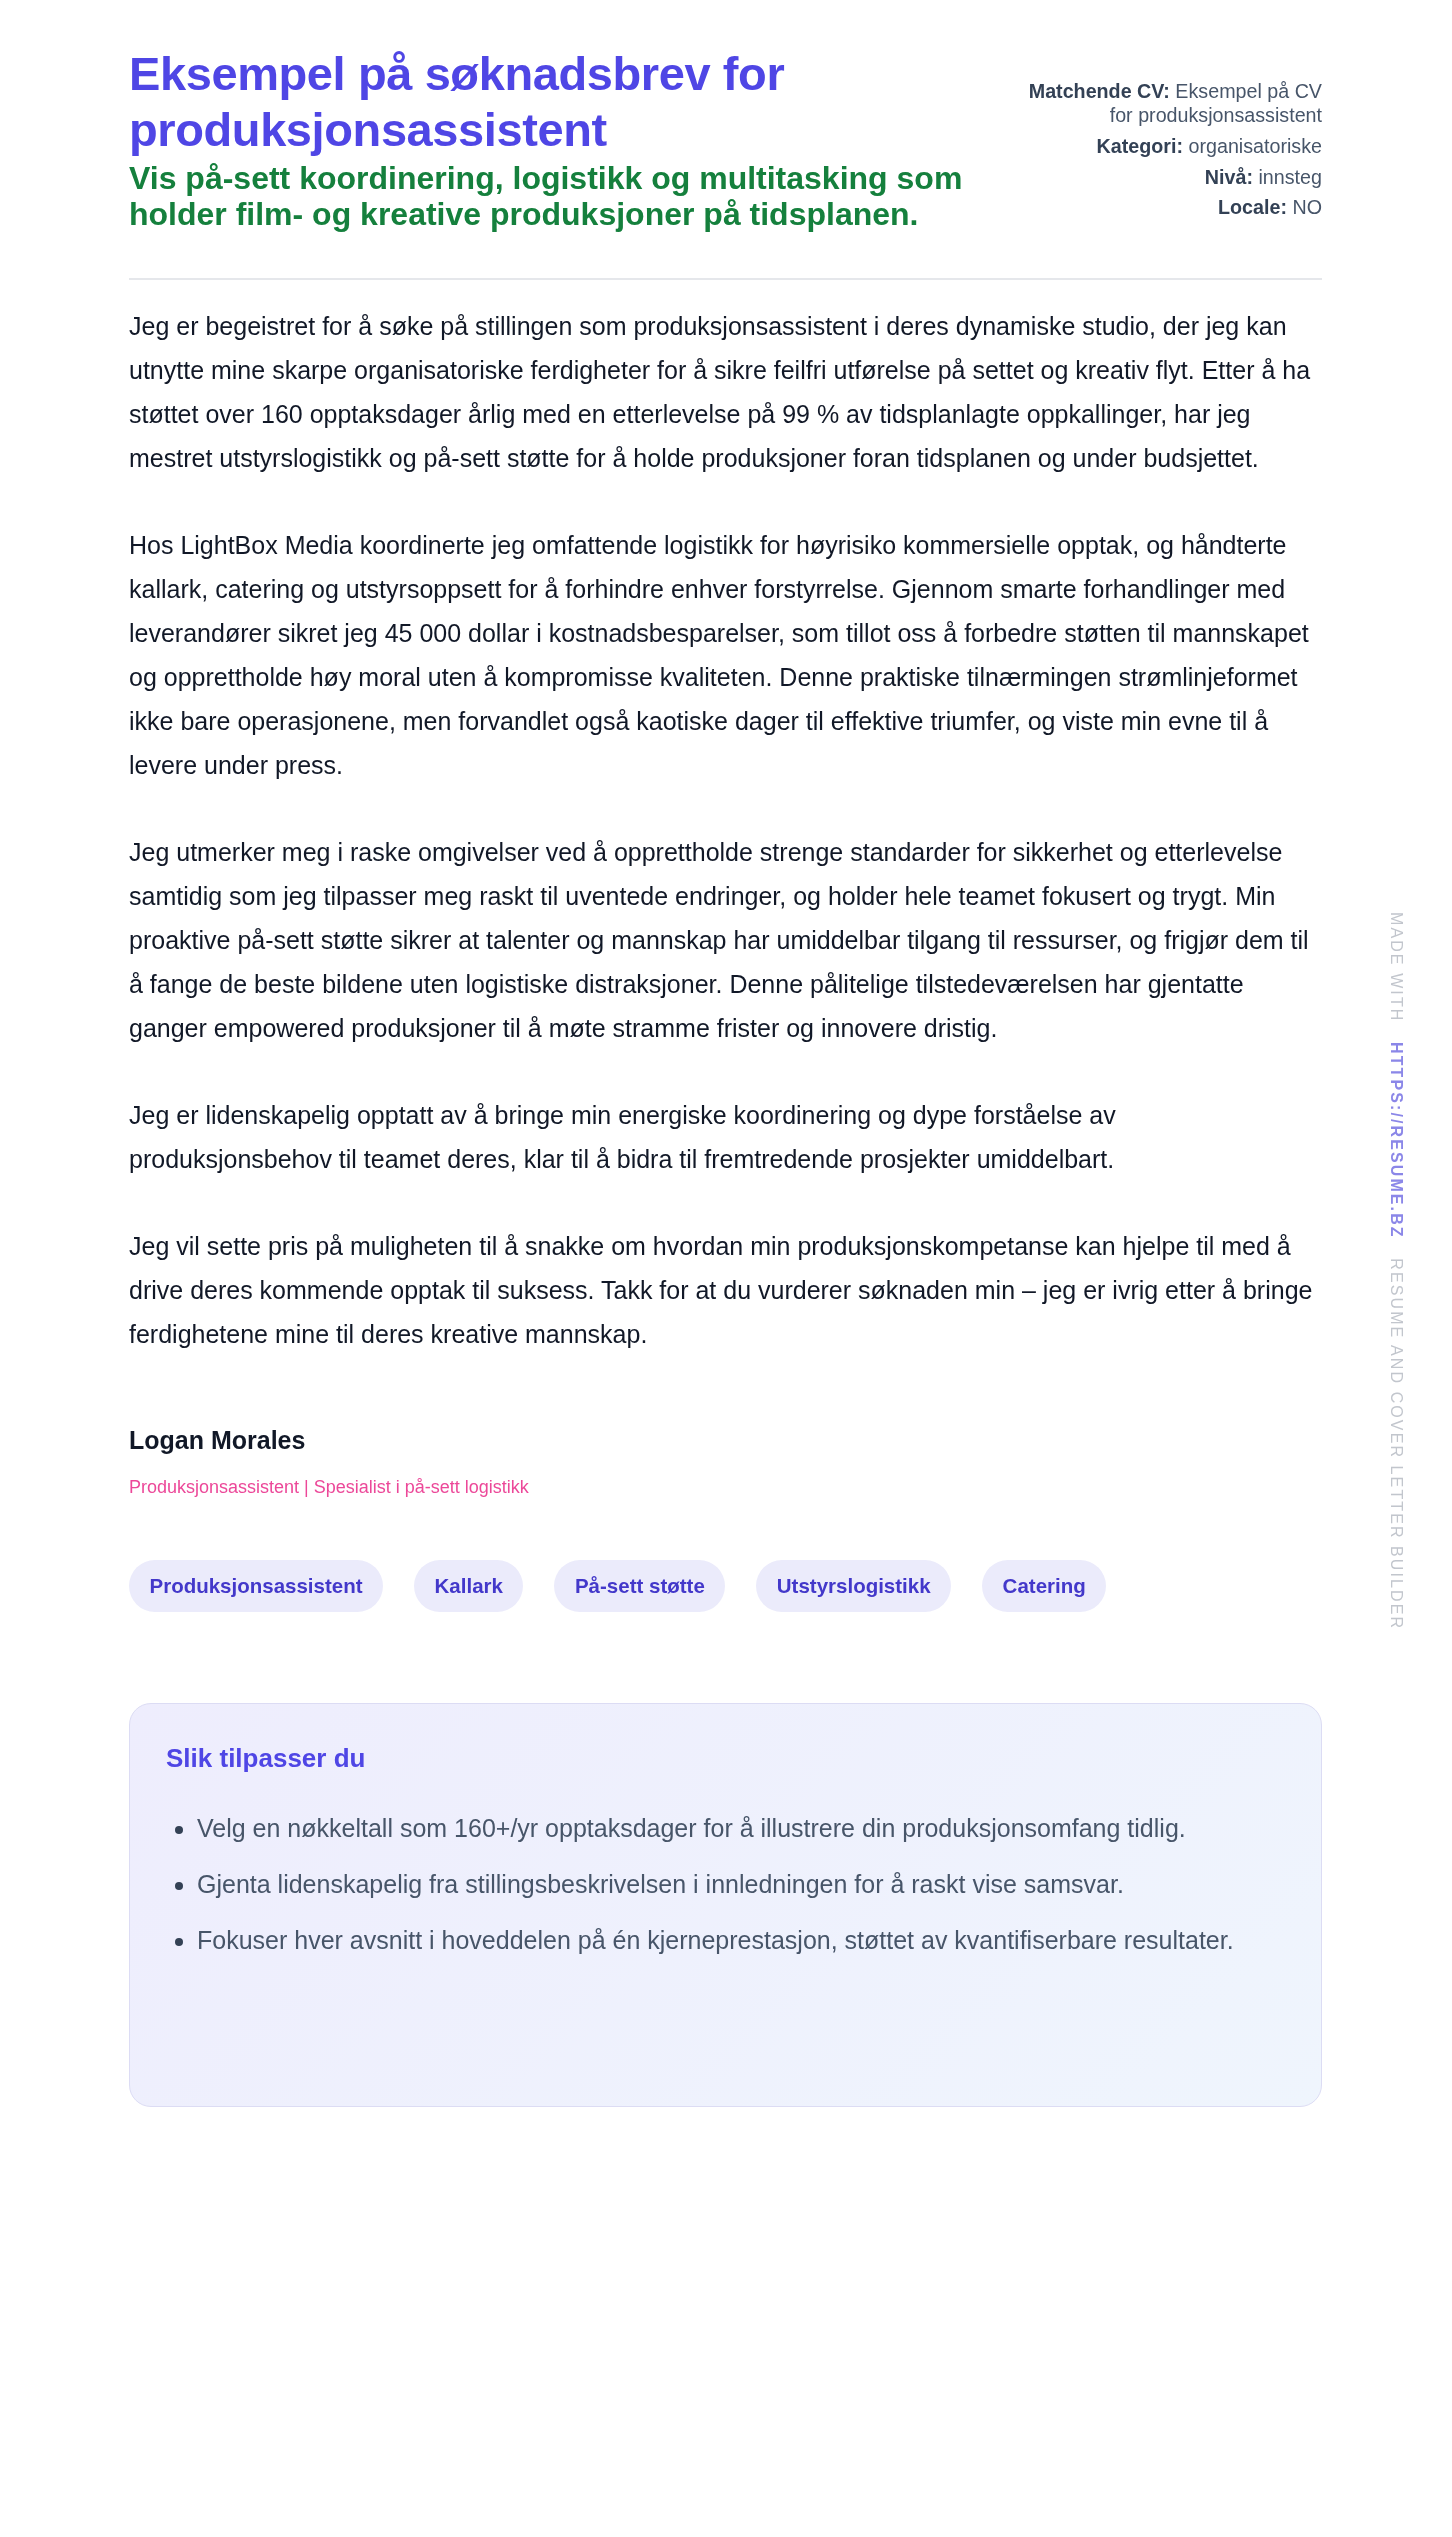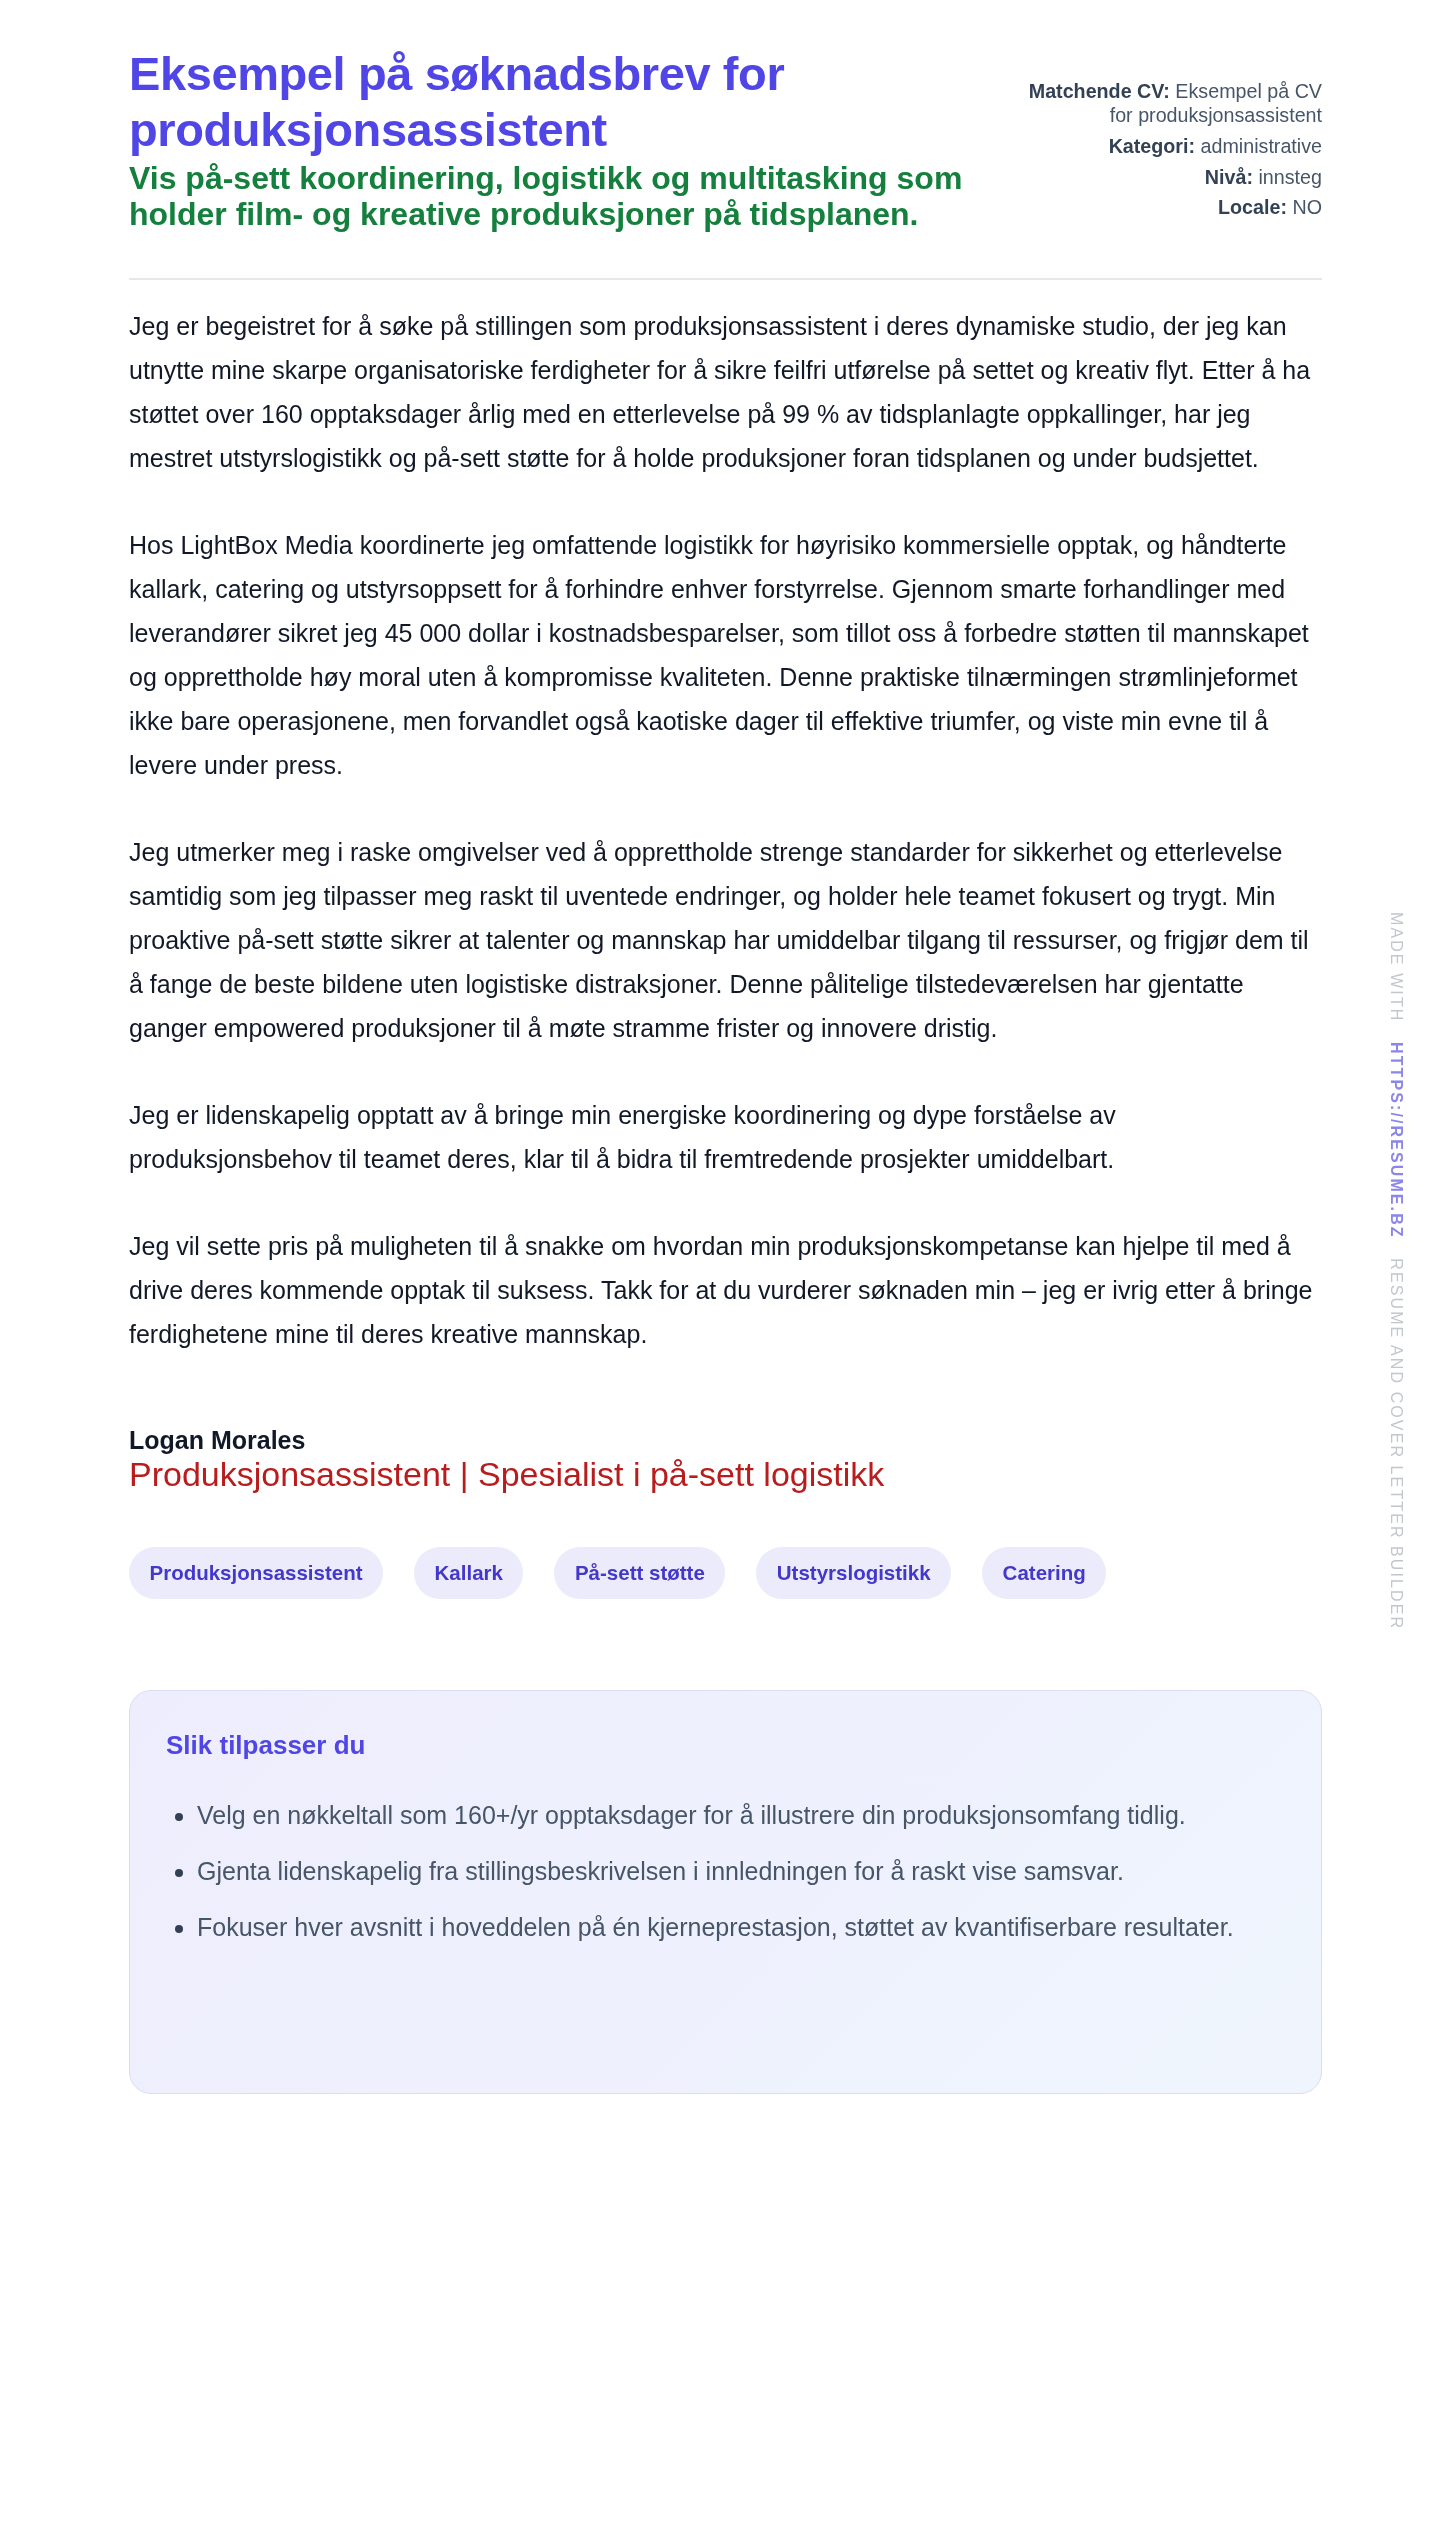--- a/index.html
+++ b/index.html
@@ -31,21 +31,21 @@
   .greeting {
     margin: 62px 0 0 0; font-size: 25px; line-height: 31px; font-weight: 700; color: #4f46e5;
   }
   .body p {
     margin: 0 0 43px 0; font-size: 25px; line-height: 44px; color: #111827;
   }
   .body { margin-top: 24px; }
 
   .signature { margin-top: 67px; }
   .sig-name { font-size: 25px; line-height: 34px; font-weight: 700; color: #111827; }
-  .sig-title { font-size: 34px; line-height: 34px; color: #b91c1c; margin-top: 0; }
+  .sig-title { font-size: 18px; line-height: 34px; color: #ec4899; margin-top: 13px; }
 
   .tags { display: flex; gap: 31px; margin-top: 56px; }
   .tag {
     background: #ebebfb; color: #4338ca; border-radius: 27px;
     font-size: 20.5px; line-height: 26px; font-weight: 700;
     padding: 13px 20.5px; white-space: nowrap;
   }
 
   .tips {
     margin-top: 91px; border: 1.7px solid #dcdcf4; border-radius: 22px;
@@ -75,21 +75,21 @@
     <h1 class="title">Eksempel på søknadsbrev for produksjonsassistent</h1>
     <h2 class="subtitle">Vis på-sett koordinering, logistikk og multitasking som holder film- og kreative produksjoner på tidsplanen.</h2>
 
     <div class="meta">
       <div class="row cv">
         <b>Matchende CV:</b>
         <span>Eksempel på CV for produksjonsassistent</span>
       </div>
       <div class="row">
         <b>Kategori:</b>
-        <span>administrative</span>
+        <span>organisatoriske</span>
       </div>
       <div class="row">
         <b>Nivå:</b>
         <span>innsteg</span>
       </div>
       <div class="row">
         <b>Locale:</b>
         <span>NO</span>
       </div>
     </div>

